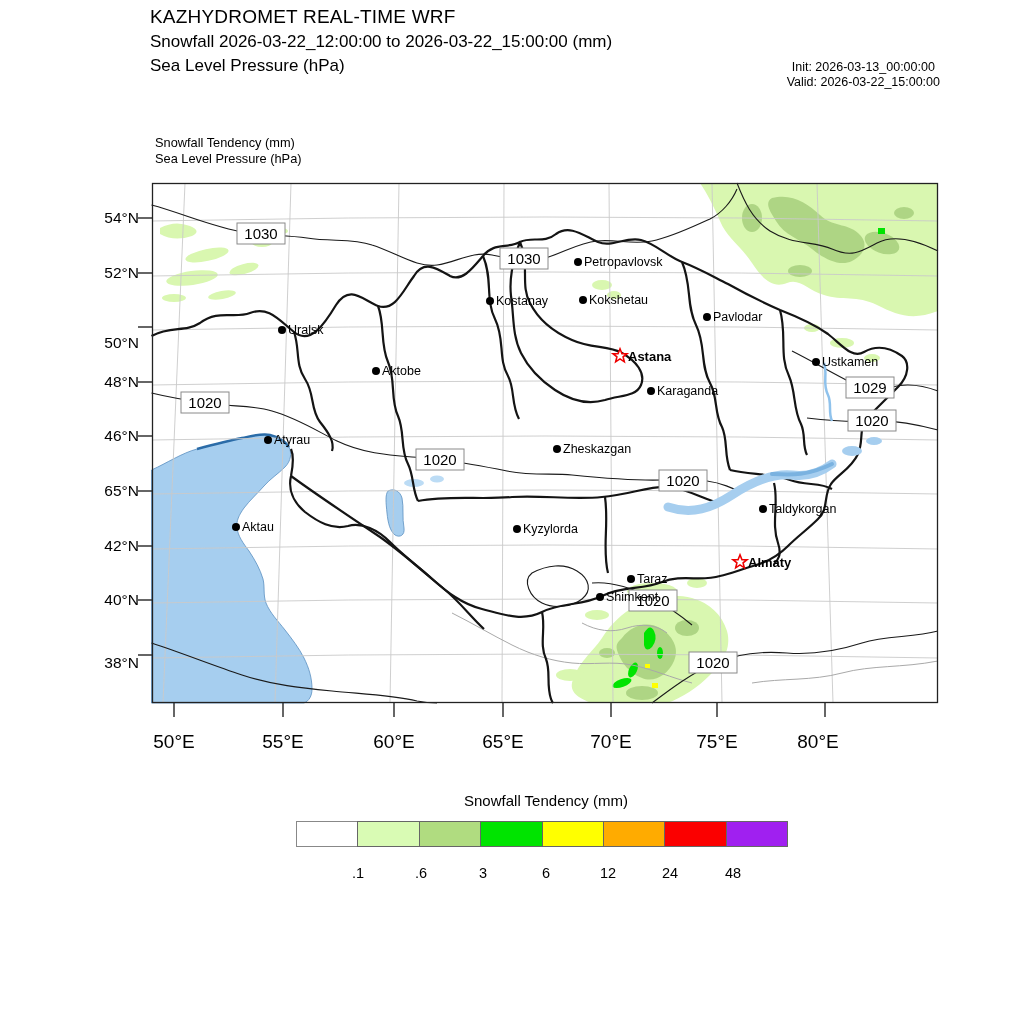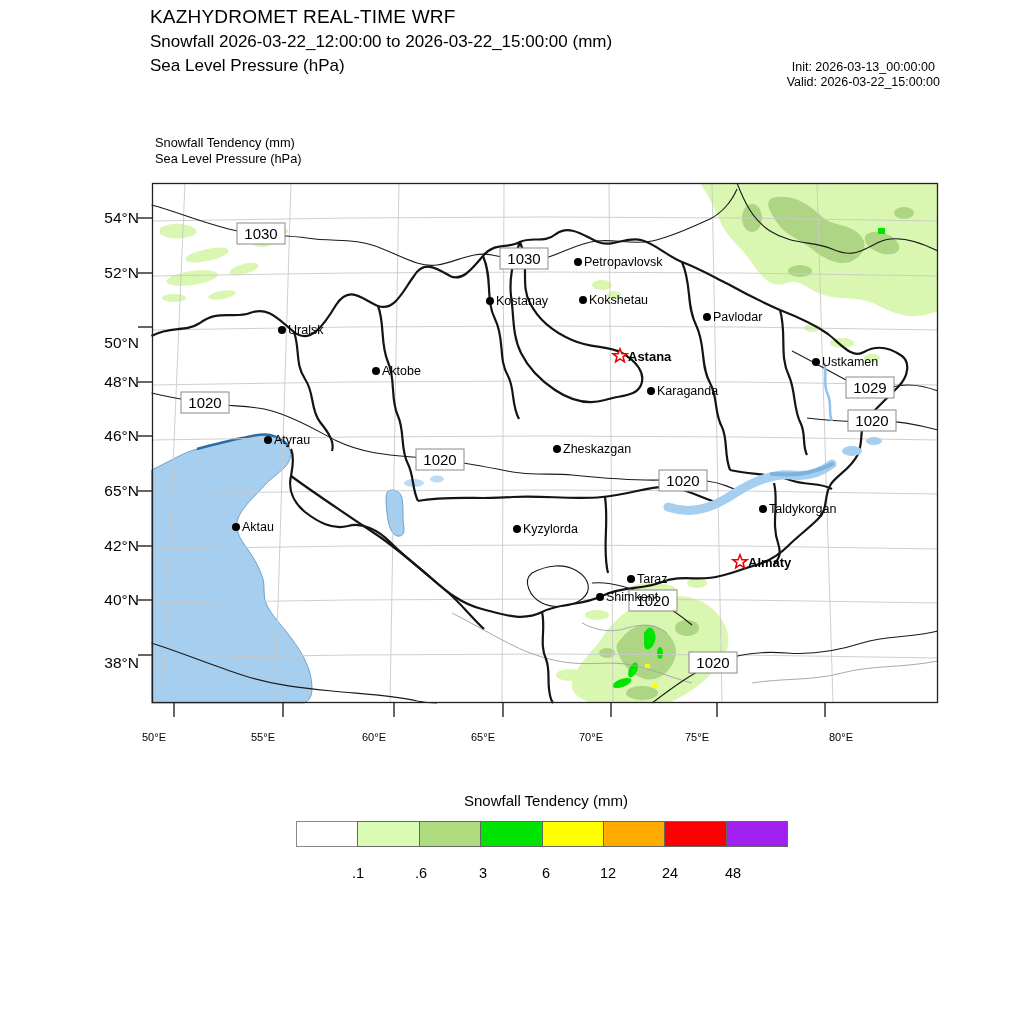--- a/index.html
+++ b/index.html
@@ -4,21 +4,21 @@
 <style>
   html,body{margin:0;padding:0;background:#fff;}
   body{width:1024px;height:1024px;position:relative;font-family:"Liberation Sans",sans-serif;color:#000;overflow:hidden;}
   .abs{position:absolute;}
   .hdr-title{left:150px;top:6px;font-size:19px;font-weight:500;letter-spacing:.2px;}
   .hdr-sub{left:150px;top:32px;font-size:17px;}
   .hdr-sub2{left:150px;top:56px;font-size:17px;}
   .initvalid{right:84px;top:60px;font-size:12.5px;text-align:center;line-height:15px;}
   .maplegend{left:155px;top:135px;font-size:12.8px;line-height:16px;}
   .latlab{width:55px;text-align:right;font-size:15.5px;left:84px;}
-  .lonlab{width:64px;text-align:left;font-size:11px;top:731px;}
+  .lonlab{width:64px;text-align:center;font-size:19px;top:731px;}
   .cbar-title{left:396px;width:300px;top:792px;text-align:center;font-size:15px;}
   .cbar{left:296px;top:821px;height:26px;display:flex;}
   .cbar .cell{width:62.4px;height:26px;border:1px solid #666;margin-left:-1px;box-sizing:border-box;}
   .cbar .cell.first{border-color:#888;margin-left:0;}
   .cbtick{width:40px;text-align:center;font-size:14.5px;top:865px;}
   svg{overflow:visible;}
   svg text{font-family:"Liberation Sans",sans-serif;}
   .ctext{font-size:12.5px;}
   .ctext.cap{font-size:13px;font-weight:bold;}
   .ptext{font-size:15px;}
@@ -48,21 +48,21 @@
 <div class="abs latlab" style="top:537px">42°N</div>
 <div class="abs latlab" style="top:591px">40°N</div>
 <div class="abs latlab" style="top:654px">38°N</div>
 
 <div class="abs lonlab" style="left:142px">50°E</div>
 <div class="abs lonlab" style="left:251px">55°E</div>
 <div class="abs lonlab" style="left:362px">60°E</div>
 <div class="abs lonlab" style="left:471px">65°E</div>
 <div class="abs lonlab" style="left:579px">70°E</div>
 <div class="abs lonlab" style="left:685px">75°E</div>
-<div class="abs lonlab" style="left:829px">80°E</div>
+<div class="abs lonlab" style="left:786px">80°E</div>
 
 <svg class="abs" style="left:152px;top:183px" width="786" height="520" viewBox="0 0 786 520">
 
   <g>
     <path fill="#A6CEEF" stroke="#5B8FC0" stroke-width="0.8" d="M -0.5,287 C 15,280 30,270 45,266 C 60,262 75,258 90,255 C 100,253 110,250 118,252
          C 126,254 133,258 137,264 C 140,270 139,278 133,284 C 126,291 118,296 112,303
          C 105,311 98,317 92,325 C 87,332 84,338 85,345 C 86,353 91,360 97,368
          C 103,377 108,386 111,396 C 113,404 111,412 114,420 C 118,430 126,438 133,447
          C 140,456 147,465 152,475 C 157,485 160,495 160,506 C 160,513 157,518 152,520
          L -0.5,520 Z"></path>

